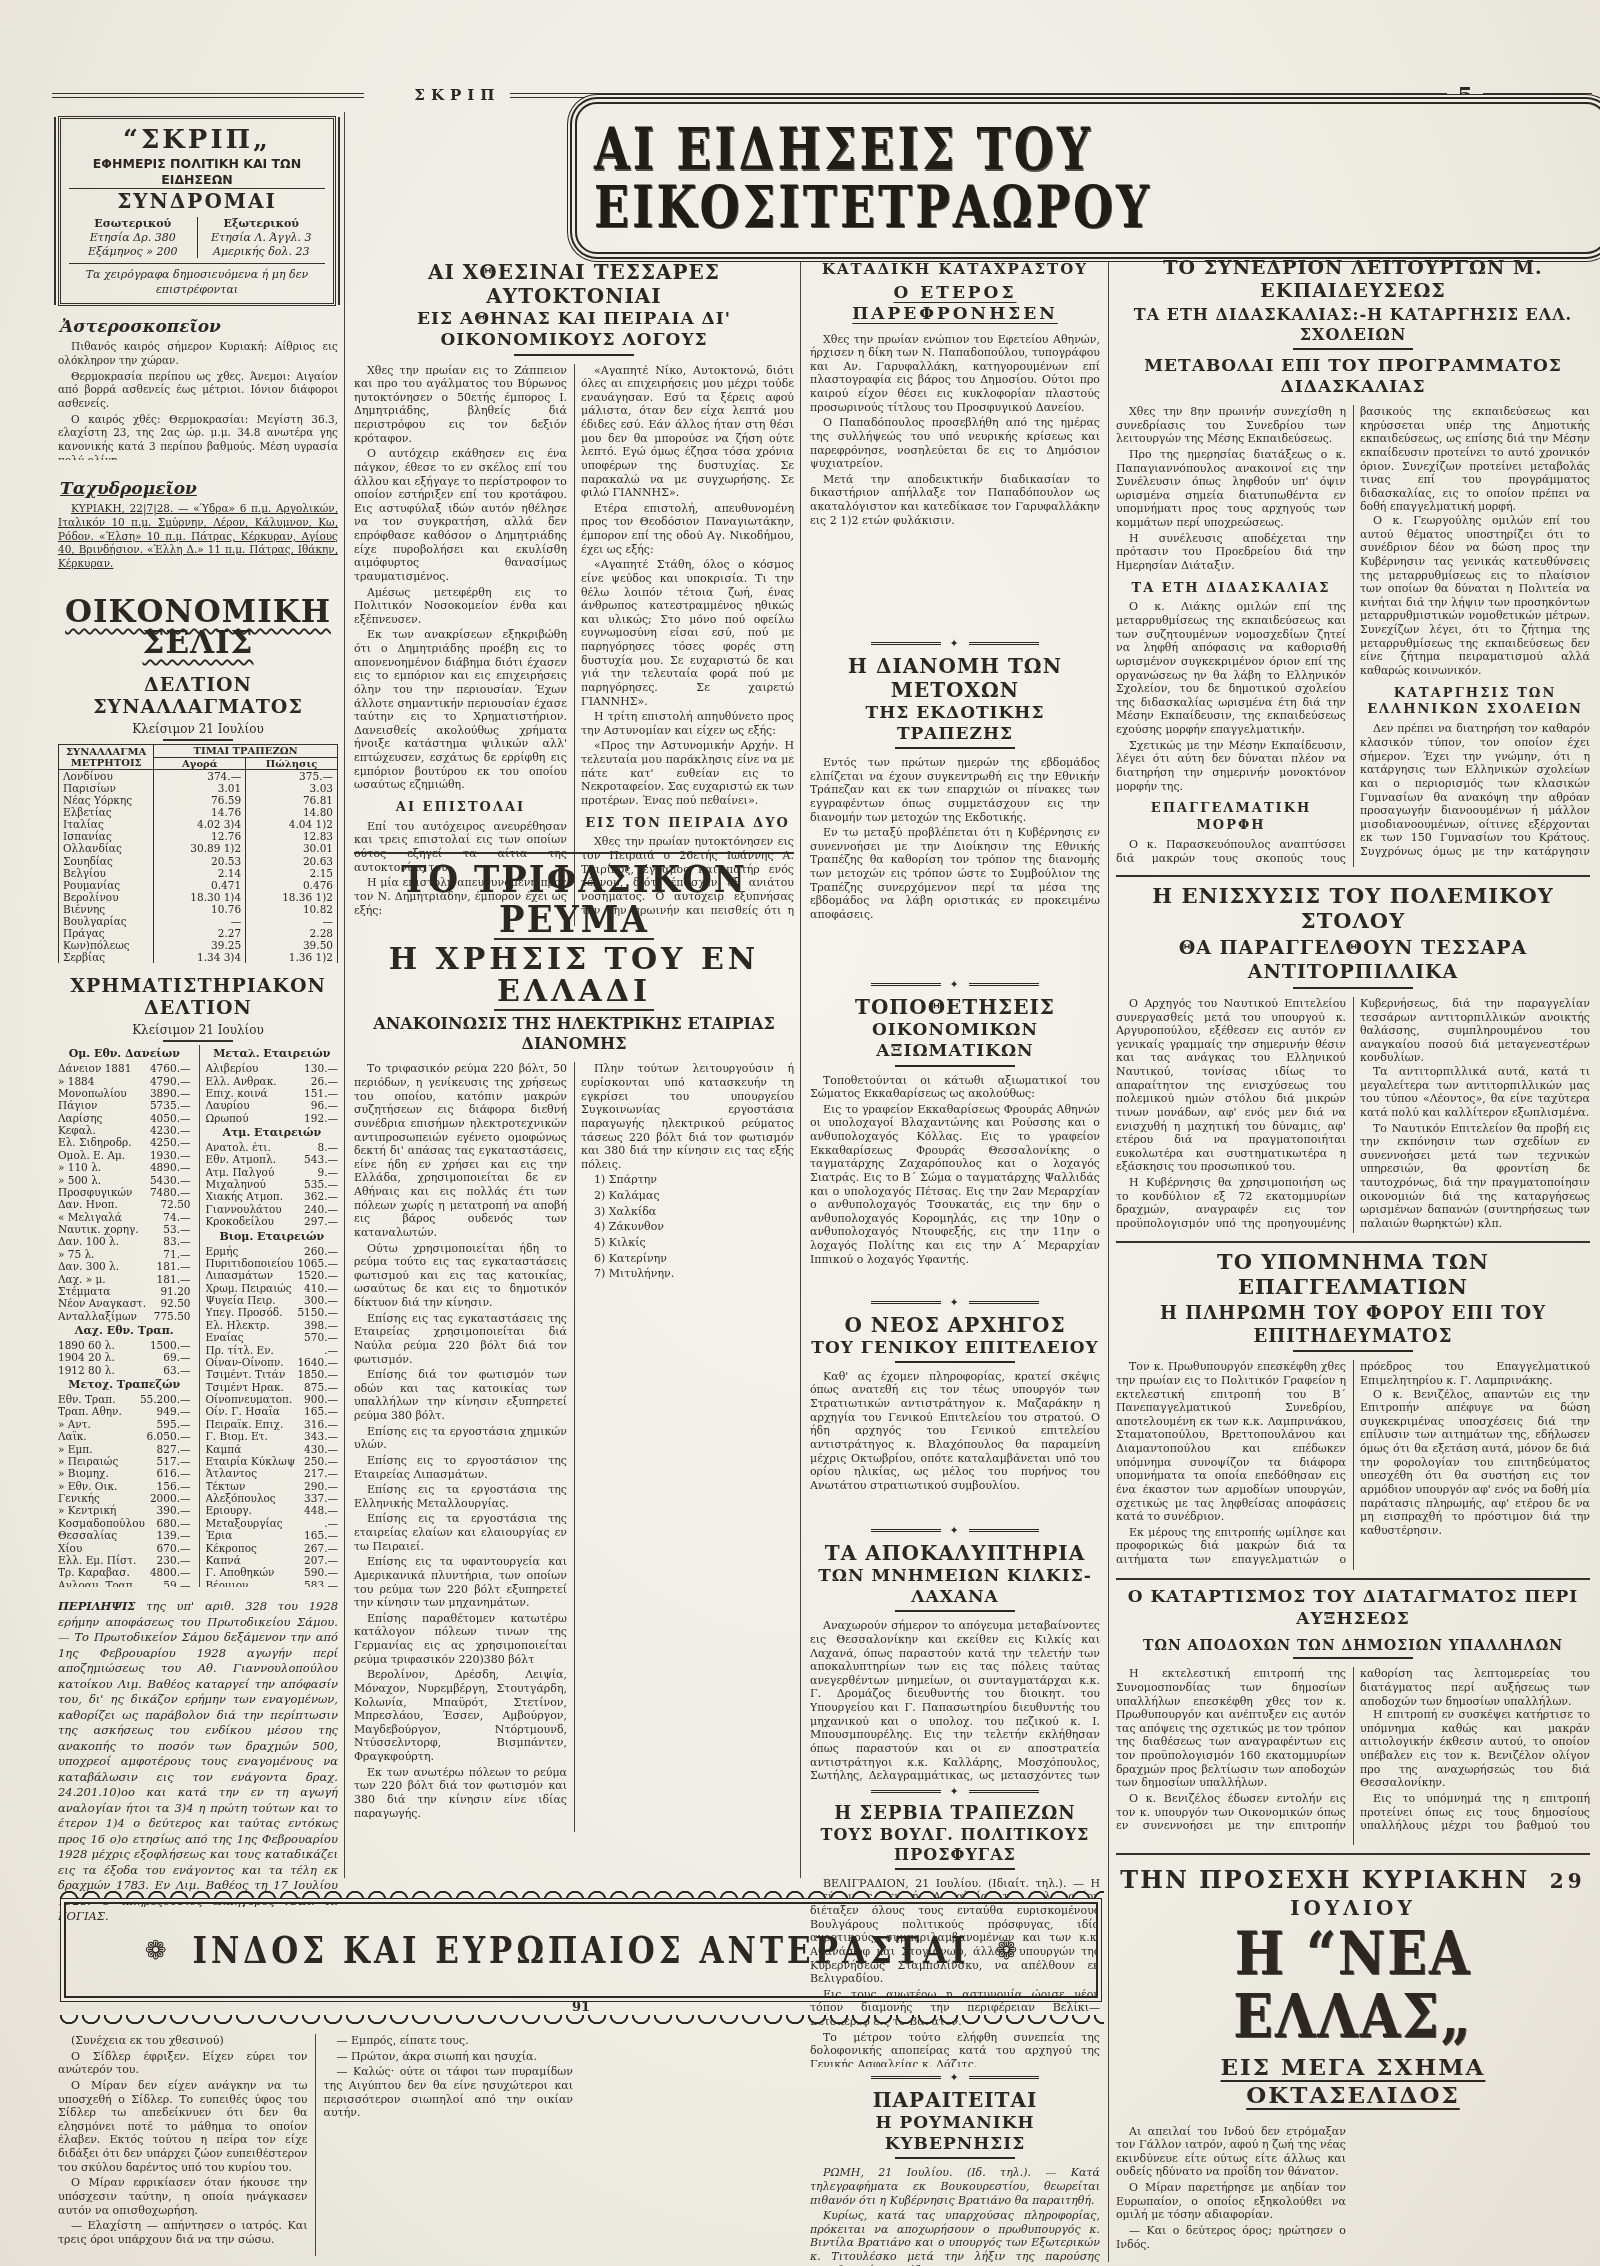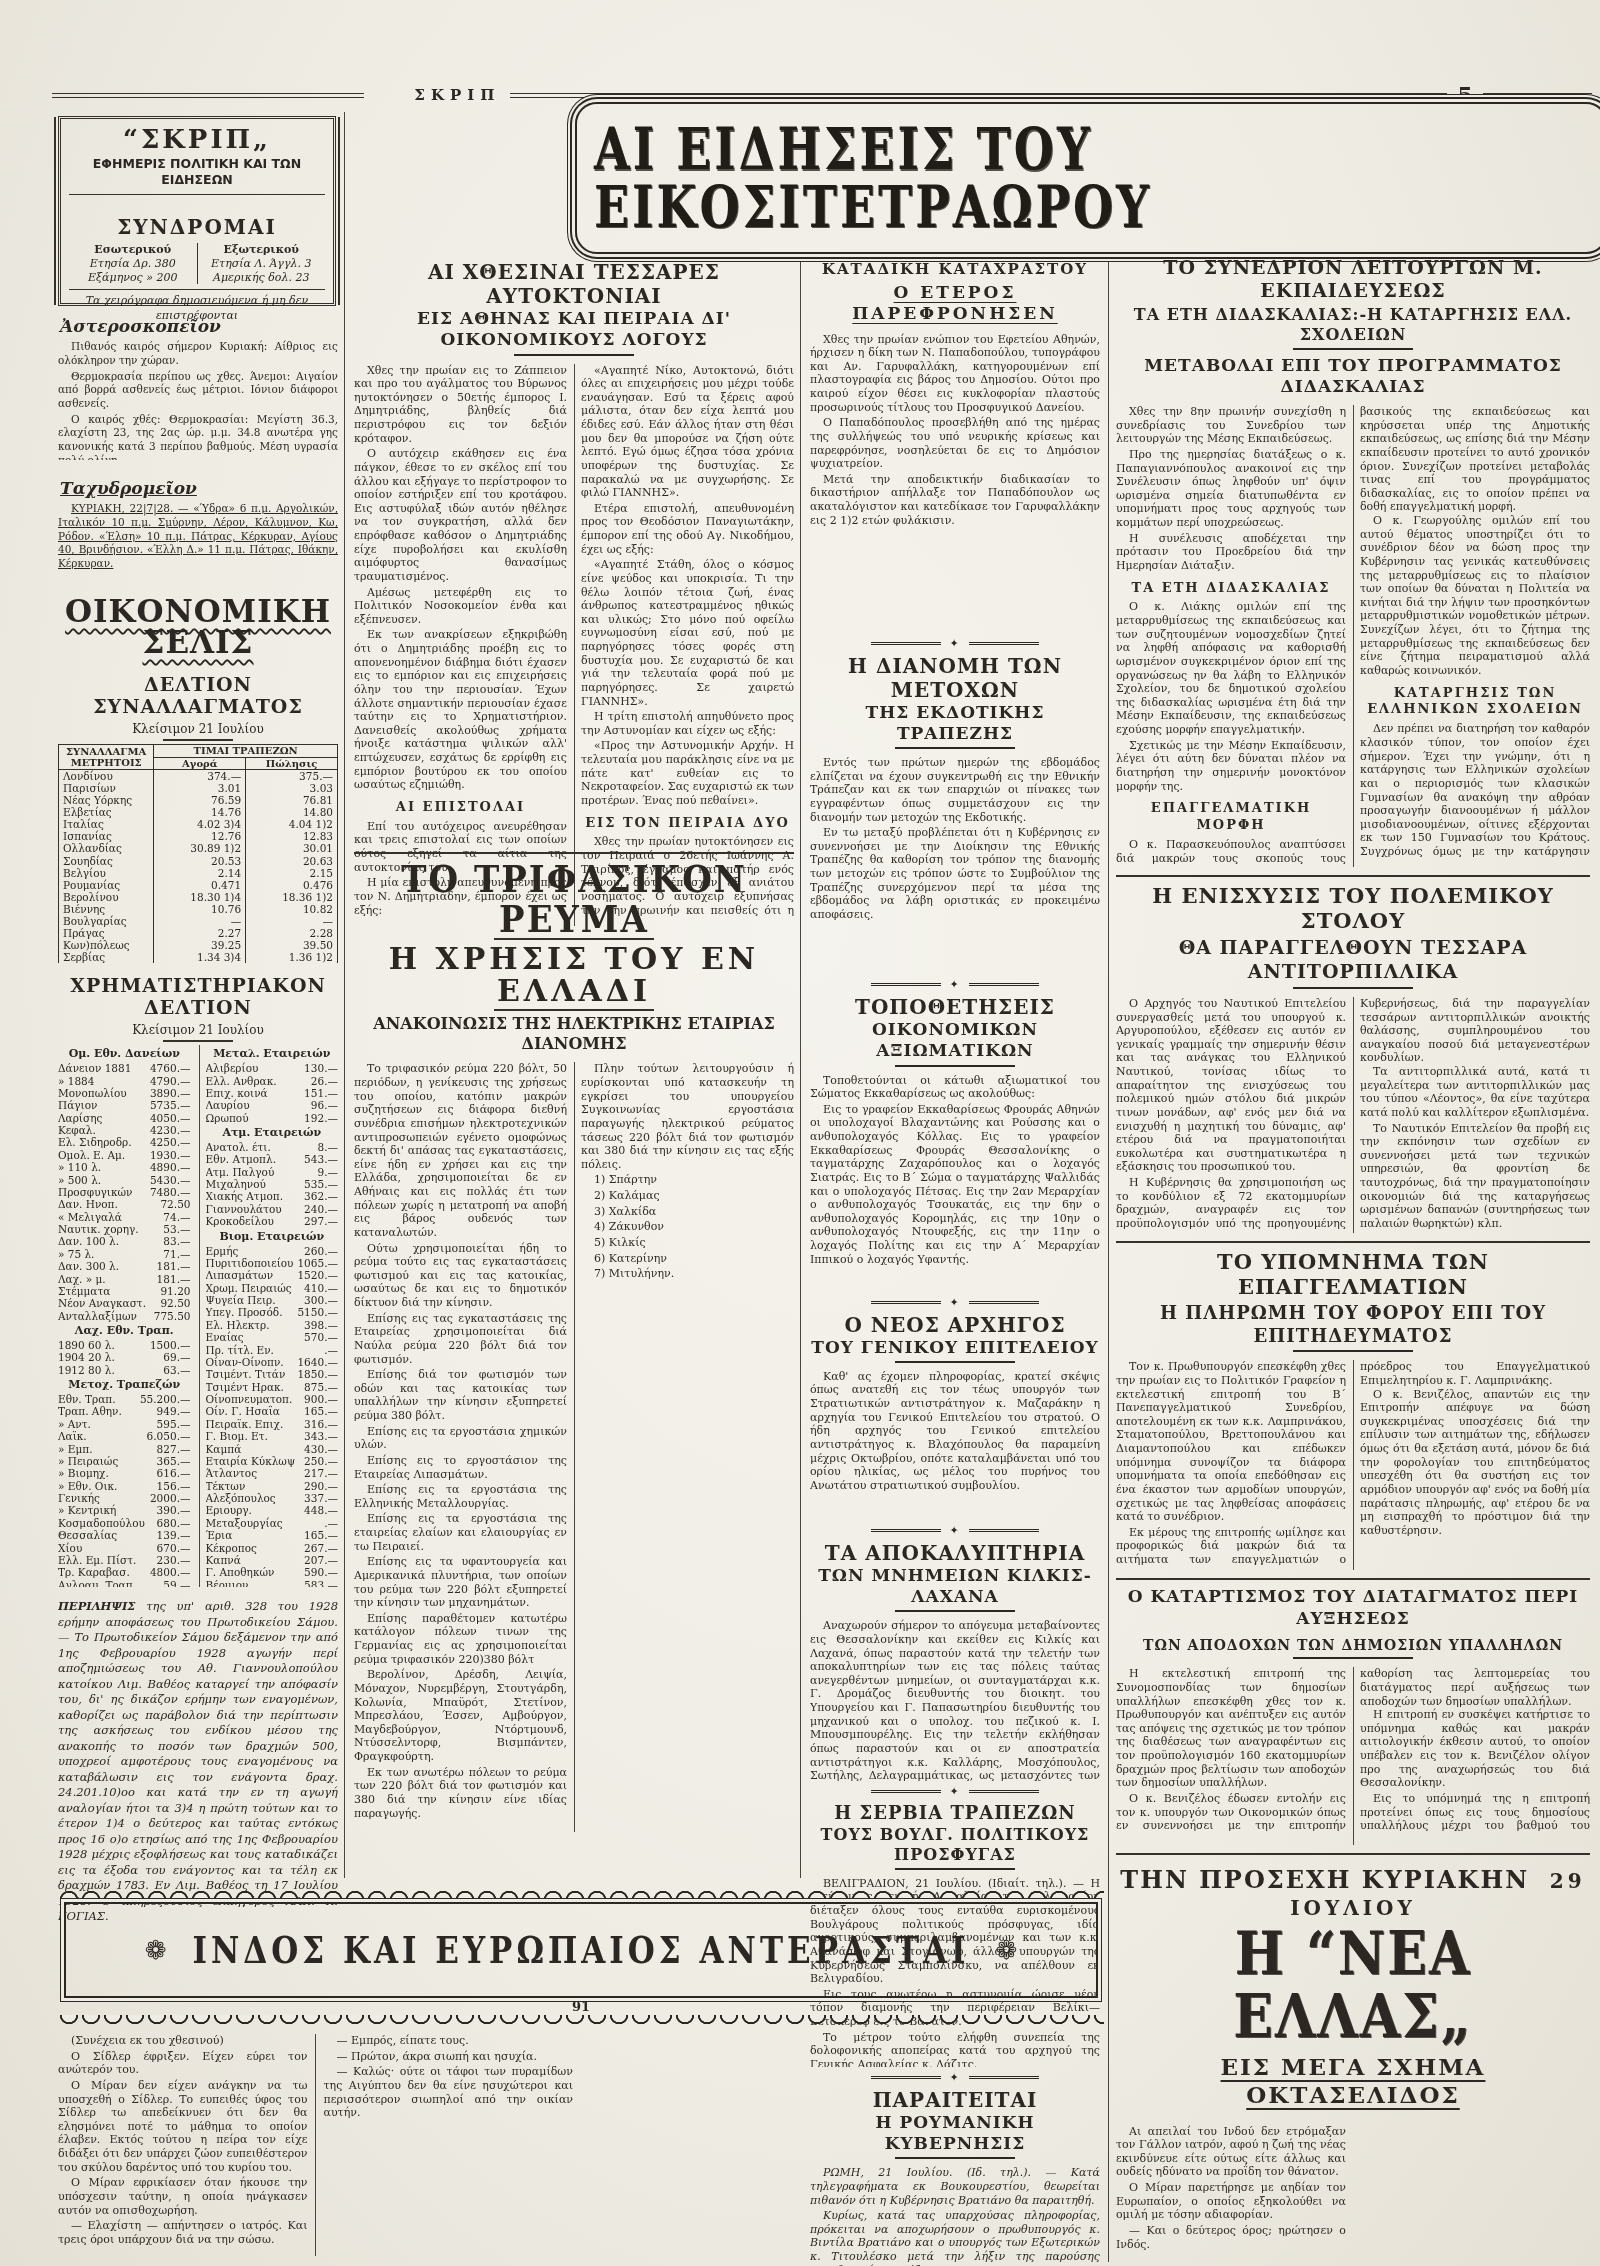--- a/index.html
+++ b/index.html
@@ -17,21 +17,21 @@
   #topband{left:52px;top:84px;width:1540px;display:flex;align-items:center;gap:10px;}
   #topband .seg{flex:1;}
   .runhead{font:bold 15px/1 "DejaVu Serif",serif;letter-spacing:6px;margin-left:40px;}
   .pagenum{font:bold 22px/1 "DejaVu Serif",serif;}
   
   #masthead{left:58px;top:116px;width:278px;height:190px;border:3px double #35302a;
             box-shadow:3px 0 0 -1px #efece4,-3px 0 0 -1px #efece4,5px 0 0 -1px #35302a,-5px 0 0 -1px #35302a;
             text-align:center;padding:6px 8px;box-sizing:border-box;}
   #masthead .t1{font:bold 26px/1.1 "DejaVu Serif",serif;letter-spacing:3px;}
   #masthead .t2{font:bold 12.5px/1.3 "DejaVu Sans",sans-serif;margin-top:2px;}
-  #masthead .t3{font:bold 20px/1.2 "DejaVu Serif",serif;letter-spacing:2px;margin-top:6px;border-top:1px solid #35302a;padding-top:20px;}
+  #masthead .t3{font:bold 20px/1.2 "DejaVu Serif",serif;letter-spacing:2px;margin-top:0;border-top:1px solid #35302a;padding-top:0;}
   .subsrow{display:flex;margin-top:4px;font:italic 11px/1.25 "DejaVu Serif",serif;}
   .subsrow>div{flex:1;padding:0 3px;}
   .subsrow>div:first-child{border-right:1px solid #35302a;}
   .subs-h{font-style:normal;font-weight:bold;}
   #masthead .note{font:italic 11px/1.3 "DejaVu Serif",serif;border-top:1px solid #35302a;margin-top:5px;padding-top:4px;}
   
   .rail{left:58px;width:280px;}
   .rail-h{font:italic bold 17px/1.2 "DejaVu Serif",serif;margin:0 0 4px 2px;}
   .railbody{font:10.5px/1.3 "DejaVu Serif",serif;text-align:justify;color:#2f2a24;}
   .railbody p{margin:0 0 2px;text-indent:12px;}
@@ -373,21 +373,21 @@
             <div class="srow">
               <span>Λαϊκ.</span>
               <span class="v">6.050.—</span>
             </div>
             <div class="srow">
               <span>» Εμπ.</span>
               <span class="v">827.—</span>
             </div>
             <div class="srow">
               <span>» Πειραιώς</span>
-              <span class="v">365.—</span>
+              <span class="v">517.—</span>
             </div>
             <div class="srow">
               <span>» Βιομηχ.</span>
               <span class="v">616.—</span>
             </div>
             <div class="srow">
               <span>» Εθν. Οικ.</span>
               <span class="v">156.—</span>
             </div>
             <div class="srow">

